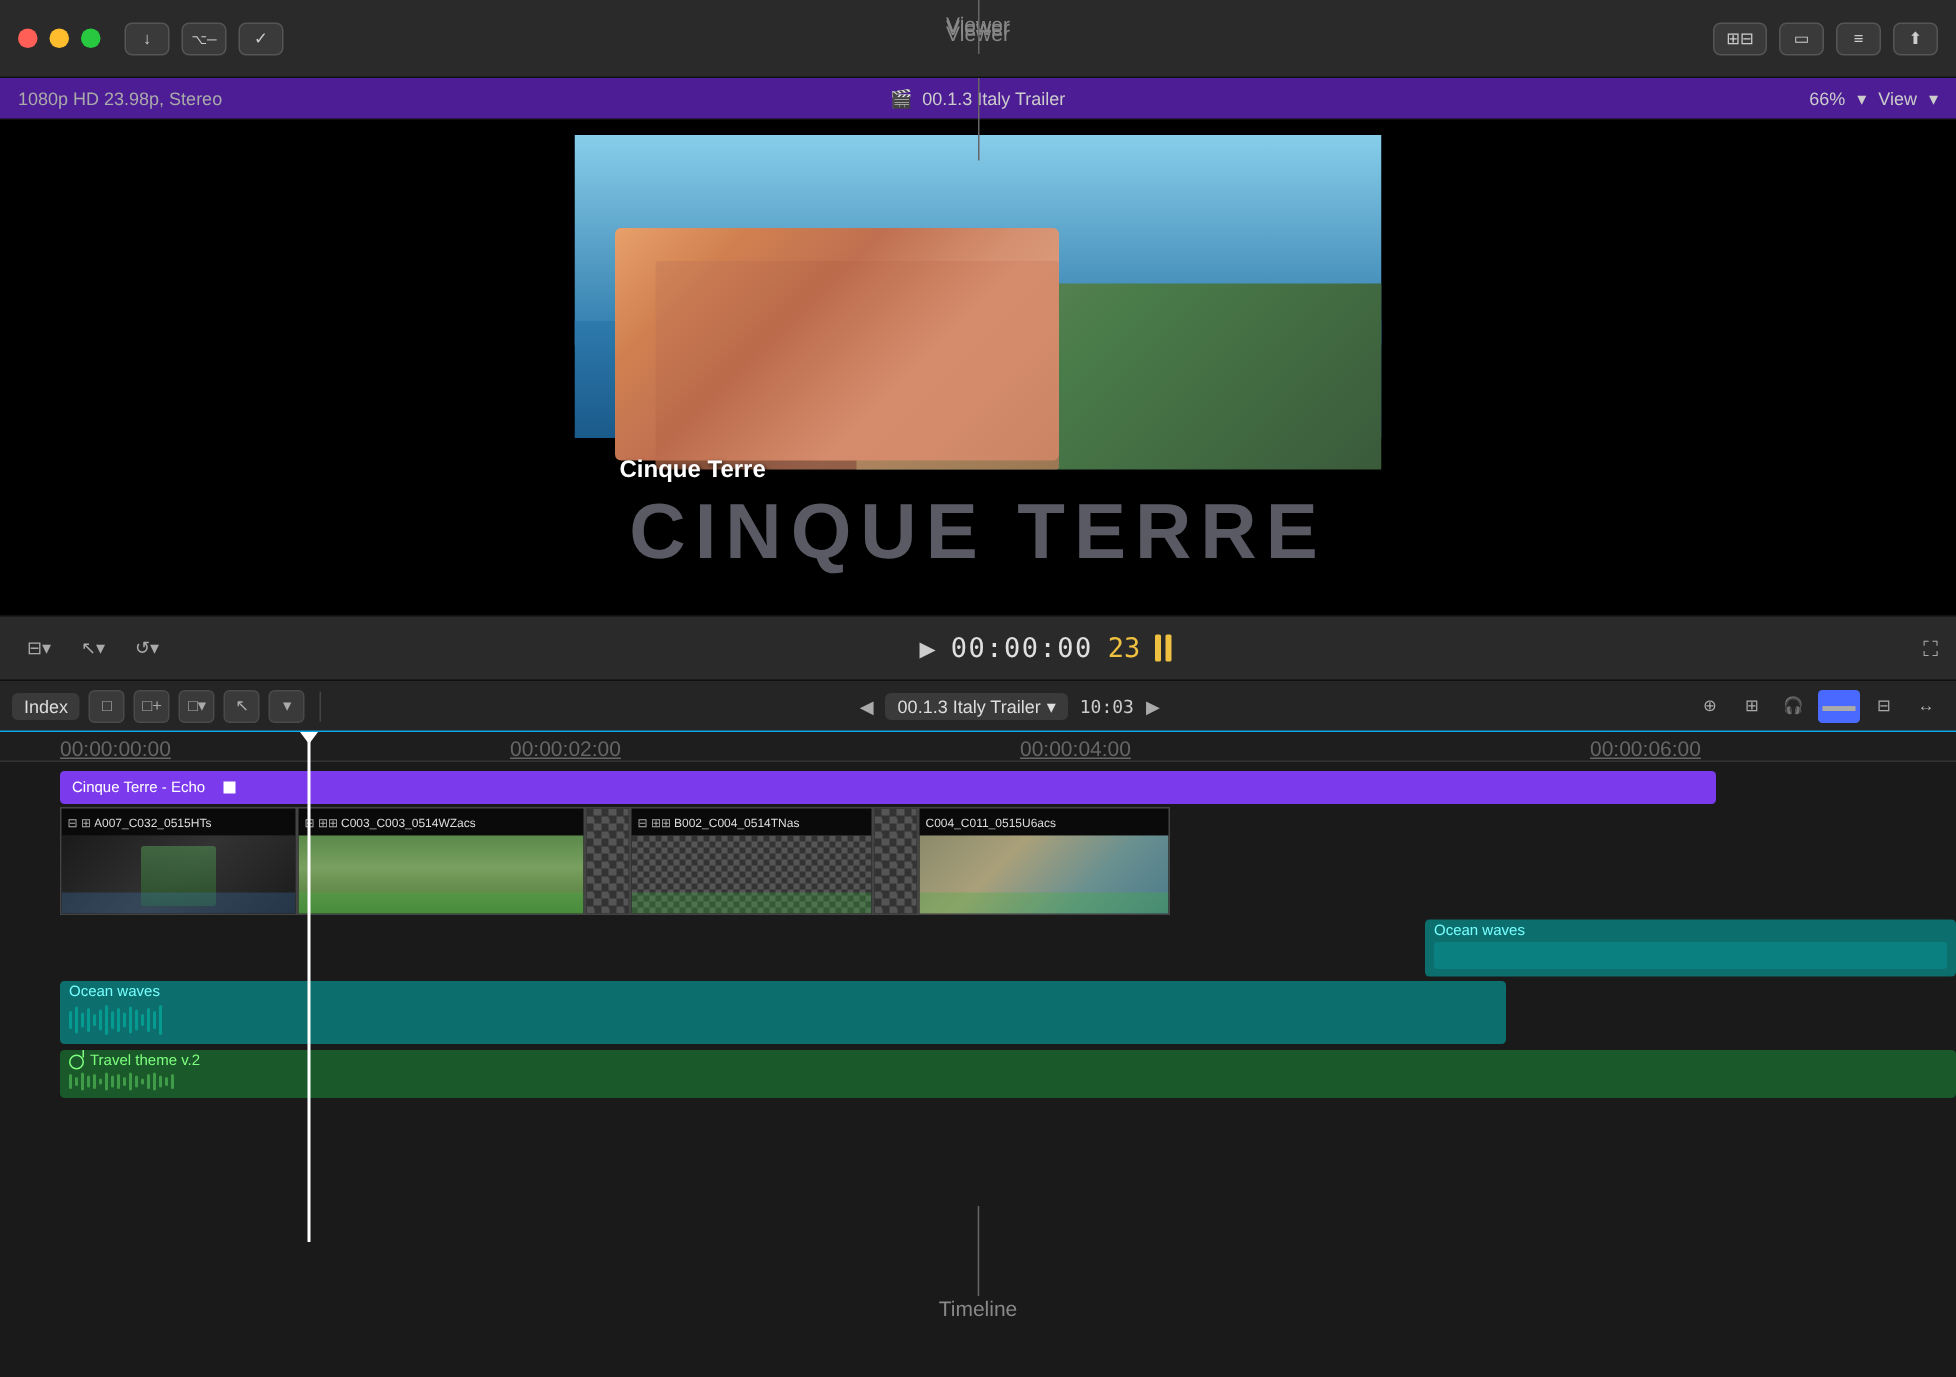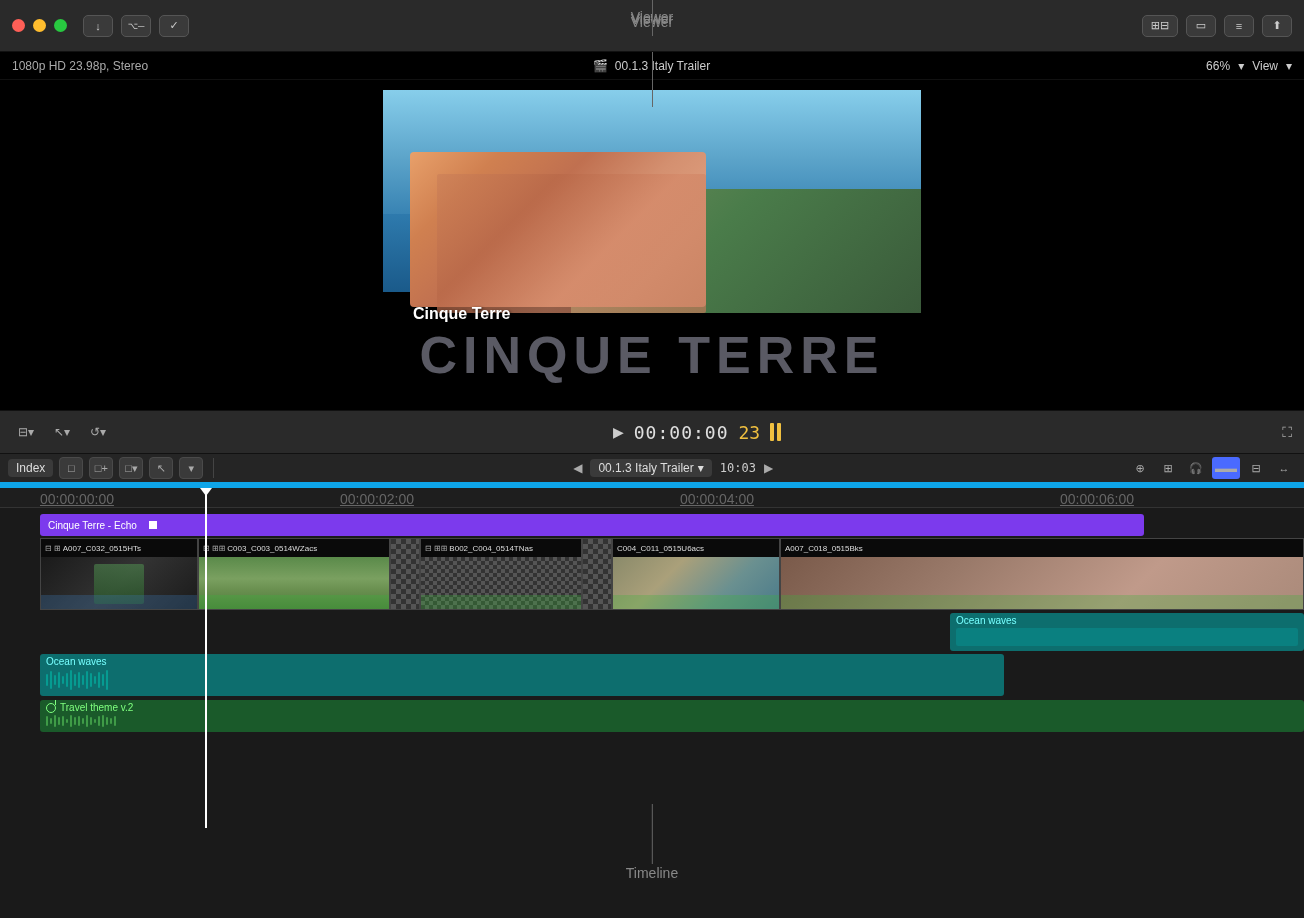--- a/index.html
+++ b/index.html
@@ -70,21 +70,21 @@
       justify-content: center;
       font-size: 11px;
       color: #ccc;
       cursor: pointer;
       border: 1px solid #555;
     }
 
     
     .info-bar {
       height: 28px;
-      background: #000000;
+      background: #4c1d95;
       display: flex;
       align-items: center;
       padding: 0 12px;
       border-bottom: 1px solid #111;
       font-size: 12px;
       color: #aaa;
     }
     .info-bar-left { flex: 1; }
     .info-bar-center {
       position: absolute;
@@ -219,21 +219,21 @@
       cursor: pointer;
     }
 
     
     .timeline-toolbar {
       height: 34px;
       background: #252525;
       display: flex;
       align-items: center;
       padding: 0 8px;
-      border-bottom: 6px solid #0ea5e9;
+      border-bottom: 1px solid #0ea5e9;
       gap: 6px;
     }
     .index-btn {
       font-size: 12px;
       color: #ddd;
       padding: 2px 8px;
       background: #3a3a3a;
       border-radius: 4px;
       cursor: pointer;
     }
@@ -507,27 +507,20 @@
 
       <div style="width:168px; height:72px; border:1px solid #444; position:relative; overflow:hidden; flex-shrink:0;">
         <div style="height:18px; background:rgba(0,0,0,0.6); display:flex; align-items:center; padding:0 4px; gap:2px;">
           <span style="font-size:8px;color:#ddd;overflow:hidden;white-space:nowrap;">C004_C011_0515U6acs</span>
         </div>
         <div style="height:54px; background:linear-gradient(135deg,#8a8a6a,#aaa07a,#6a9090,#4a7a8a);"></div>
         <div style="position:absolute;bottom:0;left:0;right:0;height:14px;background:rgba(60,180,60,0.3);"></div>
       </div>
 
 
-      <div style="flex:1; height:72px; border:1px solid #444; position:relative; overflow:hidden;">
-        <div style="height:18px; background:rgba(0,0,0,0.6); display:flex; align-items:center; padding:0 4px; gap:2px;">
-          <span style="font-size:8px;color:#ddd;overflow:hidden;white-space:nowrap;">A007_C018_0515Bks</span>
-        </div>
-        <div style="height:54px; background:linear-gradient(135deg,#7a5a4a,#9a7a6a,#c09a8a,#aa8a7a);"></div>
-        <div style="position:absolute;bottom:0;left:0;right:0;height:14px;background:rgba(60,180,60,0.3);"></div>
-      </div>
     </div>
 
     <div style="margin: 3px 0 0 0; position:relative; height:38px;">
       <div style="position:absolute; left:950px; right:0; height:38px; background:#0d6e6e; border-radius:3px; padding: 2px 6px; overflow:hidden;">
         <span style="font-size:10px;color:#7ff;display:block;">Ocean waves</span>
         <div style="height:18px;background:rgba(0,200,200,0.2);margin-top:2px;border-radius:2px;"></div>
       </div>
     </div>
 
     <div style="margin: 3px 0 0 40px; position:relative; height:42px;">

